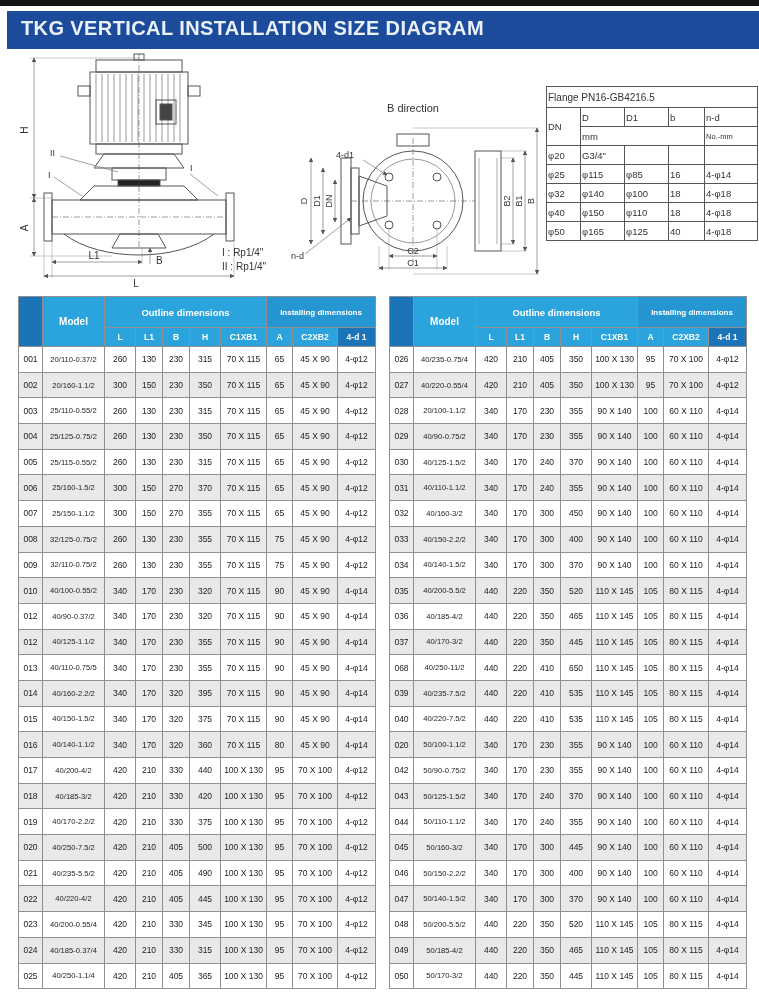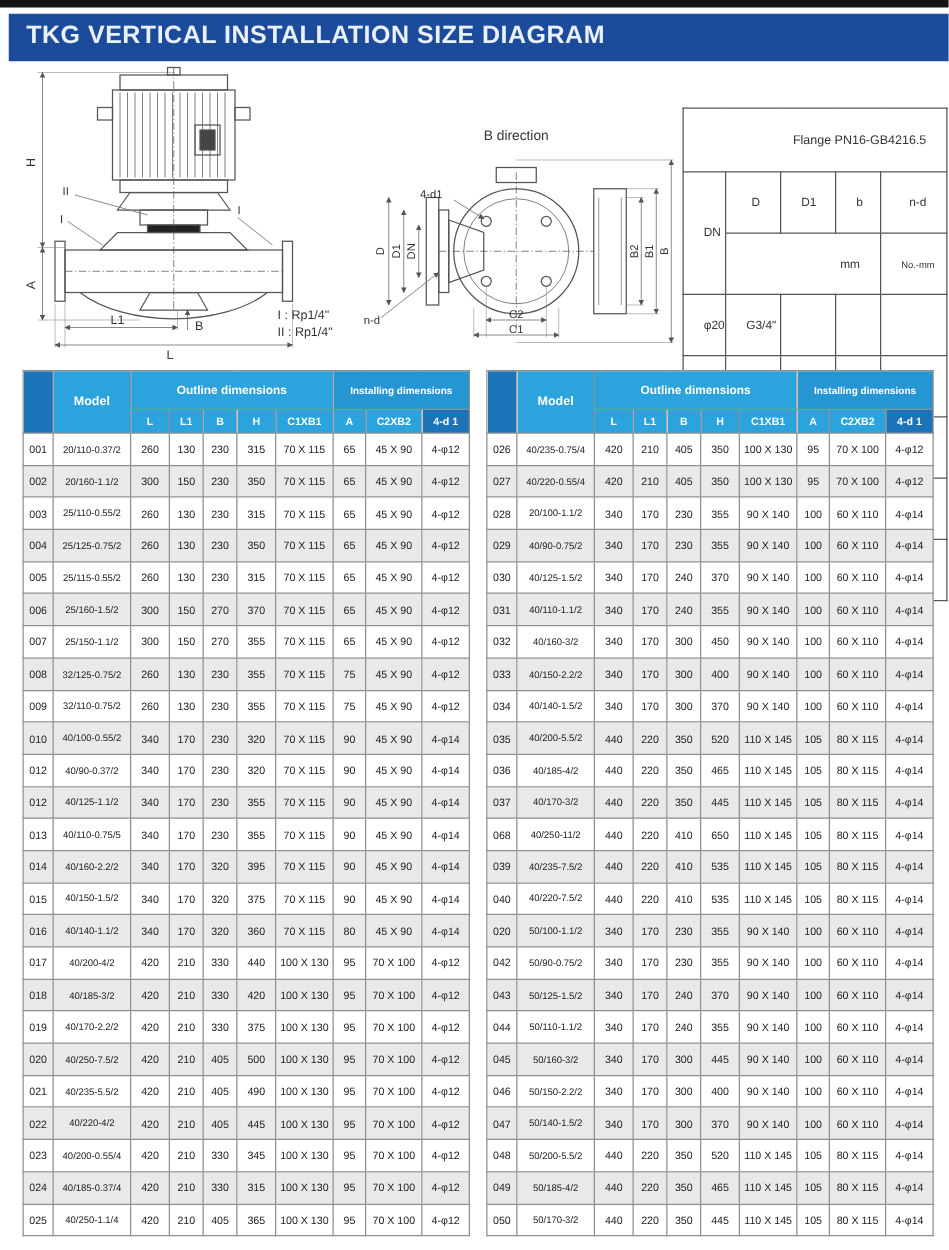--- a/index.html
+++ b/index.html
@@ -17,21 +17,21 @@
   svg text{font-family:"Liberation Sans",sans-serif;fill:#333;}
   .pump-svg{position:absolute;left:20px;top:2px;}
   .bdir-svg{position:absolute;left:263px;top:48px;}
   .notes{position:absolute;left:222px;top:198px;font-size:10px;line-height:14px;color:#333;}
   .notes span{display:inline-block;}
   
   .flange{
     position:absolute;left:546px;top:38px;width:211px;border-collapse:collapse;
     table-layout:fixed;font-size:9.5px;color:#333;background:#fff;
   }
-  .flange td{border:1px solid #555;text-align:right;padding:16px;height:16px;white-space:nowrap;overflow:hidden;}
+  .flange td{border:1px solid #555;text-align:left;padding:1px;height:16px;white-space:nowrap;overflow:hidden;}
   .flange .ft-title{height:18px;font-size:10px;}
   .flange .small{font-size:7.5px;}
   
   .main{
     position:absolute;top:296px;border-collapse:collapse;table-layout:fixed;width:357px;
     font-size:8.5px;background:#fff;
   }
   .main-left{left:18px;}
   .main-right{left:389px;}
   .main th,.main td{border:1px solid #8f8f8f;text-align:center;padding:0;white-space:nowrap;overflow:hidden;}
@@ -223,21 +223,21 @@
           <td>φ40</td>
           <td>φ150</td>
           <td>φ110</td>
           <td>18</td>
           <td>4-φ18</td>
         </tr>
         <tr>
           <td>φ50</td>
           <td>φ165</td>
           <td>φ125</td>
-          <td>30</td>
+          <td>40</td>
           <td>4-φ18</td>
         </tr>
       </tbody>
   </table>
 </div>
 
 <table class="main main-left">
   <colgroup>
       <col style="width:24px">
       <col style="width:62px">

